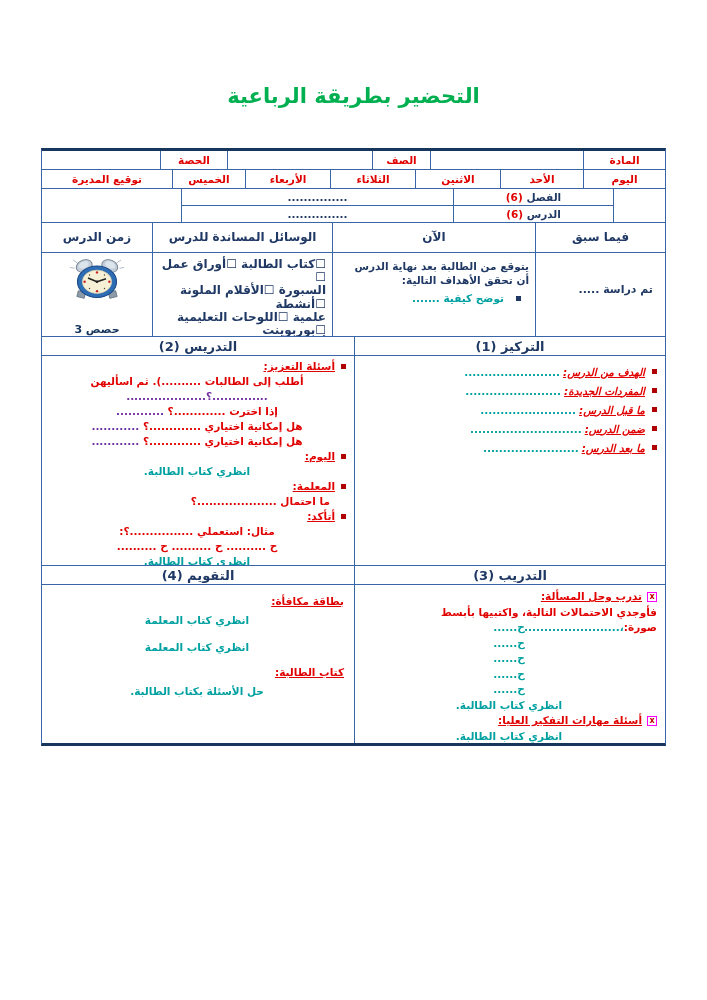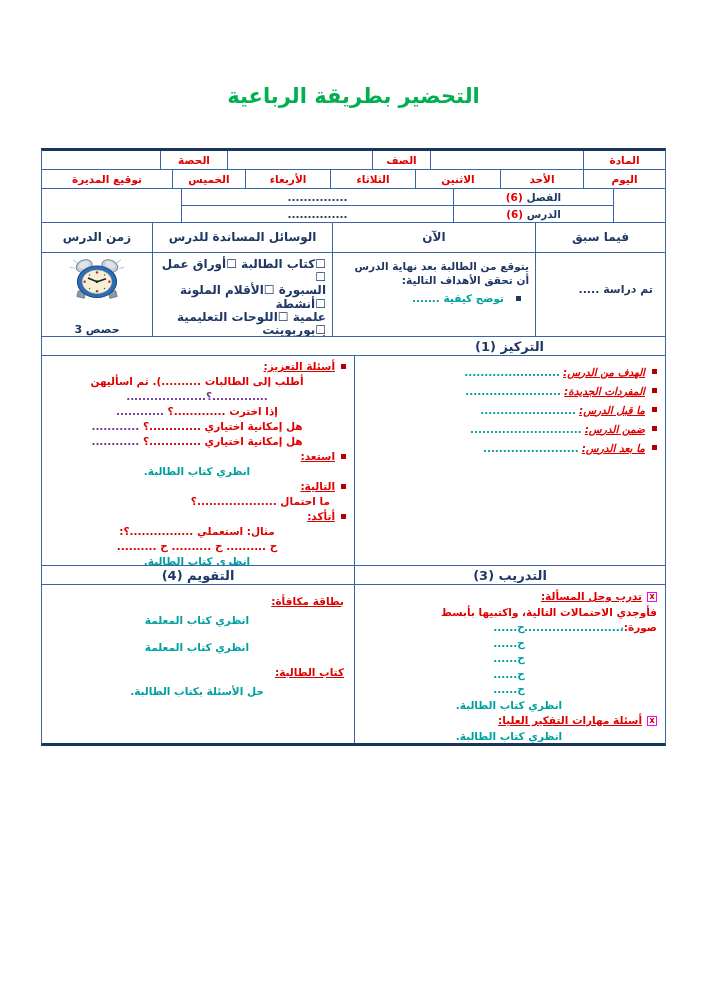--- a/index.html
+++ b/index.html
@@ -166,20 +166,21 @@
           <line x1="40" y1="33" x2="28" y2="28" stroke="#222222" stroke-width="2"></line>
           <line x1="40" y1="33" x2="52" y2="29" stroke="#222222" stroke-width="2"></line>
           <circle cx="40" cy="33" r="1.8" fill="#222222"></circle>
         </svg>
         <div class="tval">3 حصص</div>
       </div>
     </div>
 
     <div class="row" style="height:19px">
       <div class="cell sec-title" style="width:311px">التركيز (1)</div>
+      <div class="cell sec-title" style="width:312px">التدريس (2)</div>
     </div>
 
     <div class="row" style="height:210px">
       <div class="cell focus-pad" style="width:311px">
         <div class="fitem">
           <span class="sq"></span>
           <span class="red u flab">الهدف من الدرس:</span>
           <span class="teal">........................</span>
         </div>
         <div class="fitem">
@@ -208,26 +209,26 @@
           <span class="sq"></span>
           <span class="red u">أسئلة التعزيز:</span>
         </div>
         <div class="tline c red">أطلب إلى الطالبات ..........). ثم اسأليهن</div>
         <div class="tline c purple">..............؟....................</div>
         <div class="tline c"><span class="red">إذا اخترت .............؟</span> <span class="purple">............</span></div>
         <div class="tline c"><span class="red">هل إمكانية اختياري .............؟</span> <span class="purple">............</span></div>
         <div class="tline c"><span class="red">هل إمكانية اختياري .............؟</span> <span class="purple">............</span></div>
         <div class="tline bullet-line">
           <span class="sq"></span>
-          <span class="red u">استعد:</span>
+          <span class="red u">اليوم:</span>
         </div>
         <div class="tline c teal">انظري كتاب الطالبة.</div>
         <div class="tline bullet-line">
           <span class="sq"></span>
-          <span class="red u">التالية:</span>
+          <span class="red u">المعلمة:</span>
         </div>
         <div class="tline red" style="padding-right:16px">ما احتمال ....................؟</div>
         <div class="tline bullet-line">
           <span class="sq"></span>
           <span class="red u">أتأكد:</span>
         </div>
         <div class="tline c red">مثال: استعملي ................؟:</div>
         <div class="tline c red">ح .......... ح .......... ح ..........</div>
         <div class="tline c teal">انظري كتاب الطالبة.</div>
       </div>

